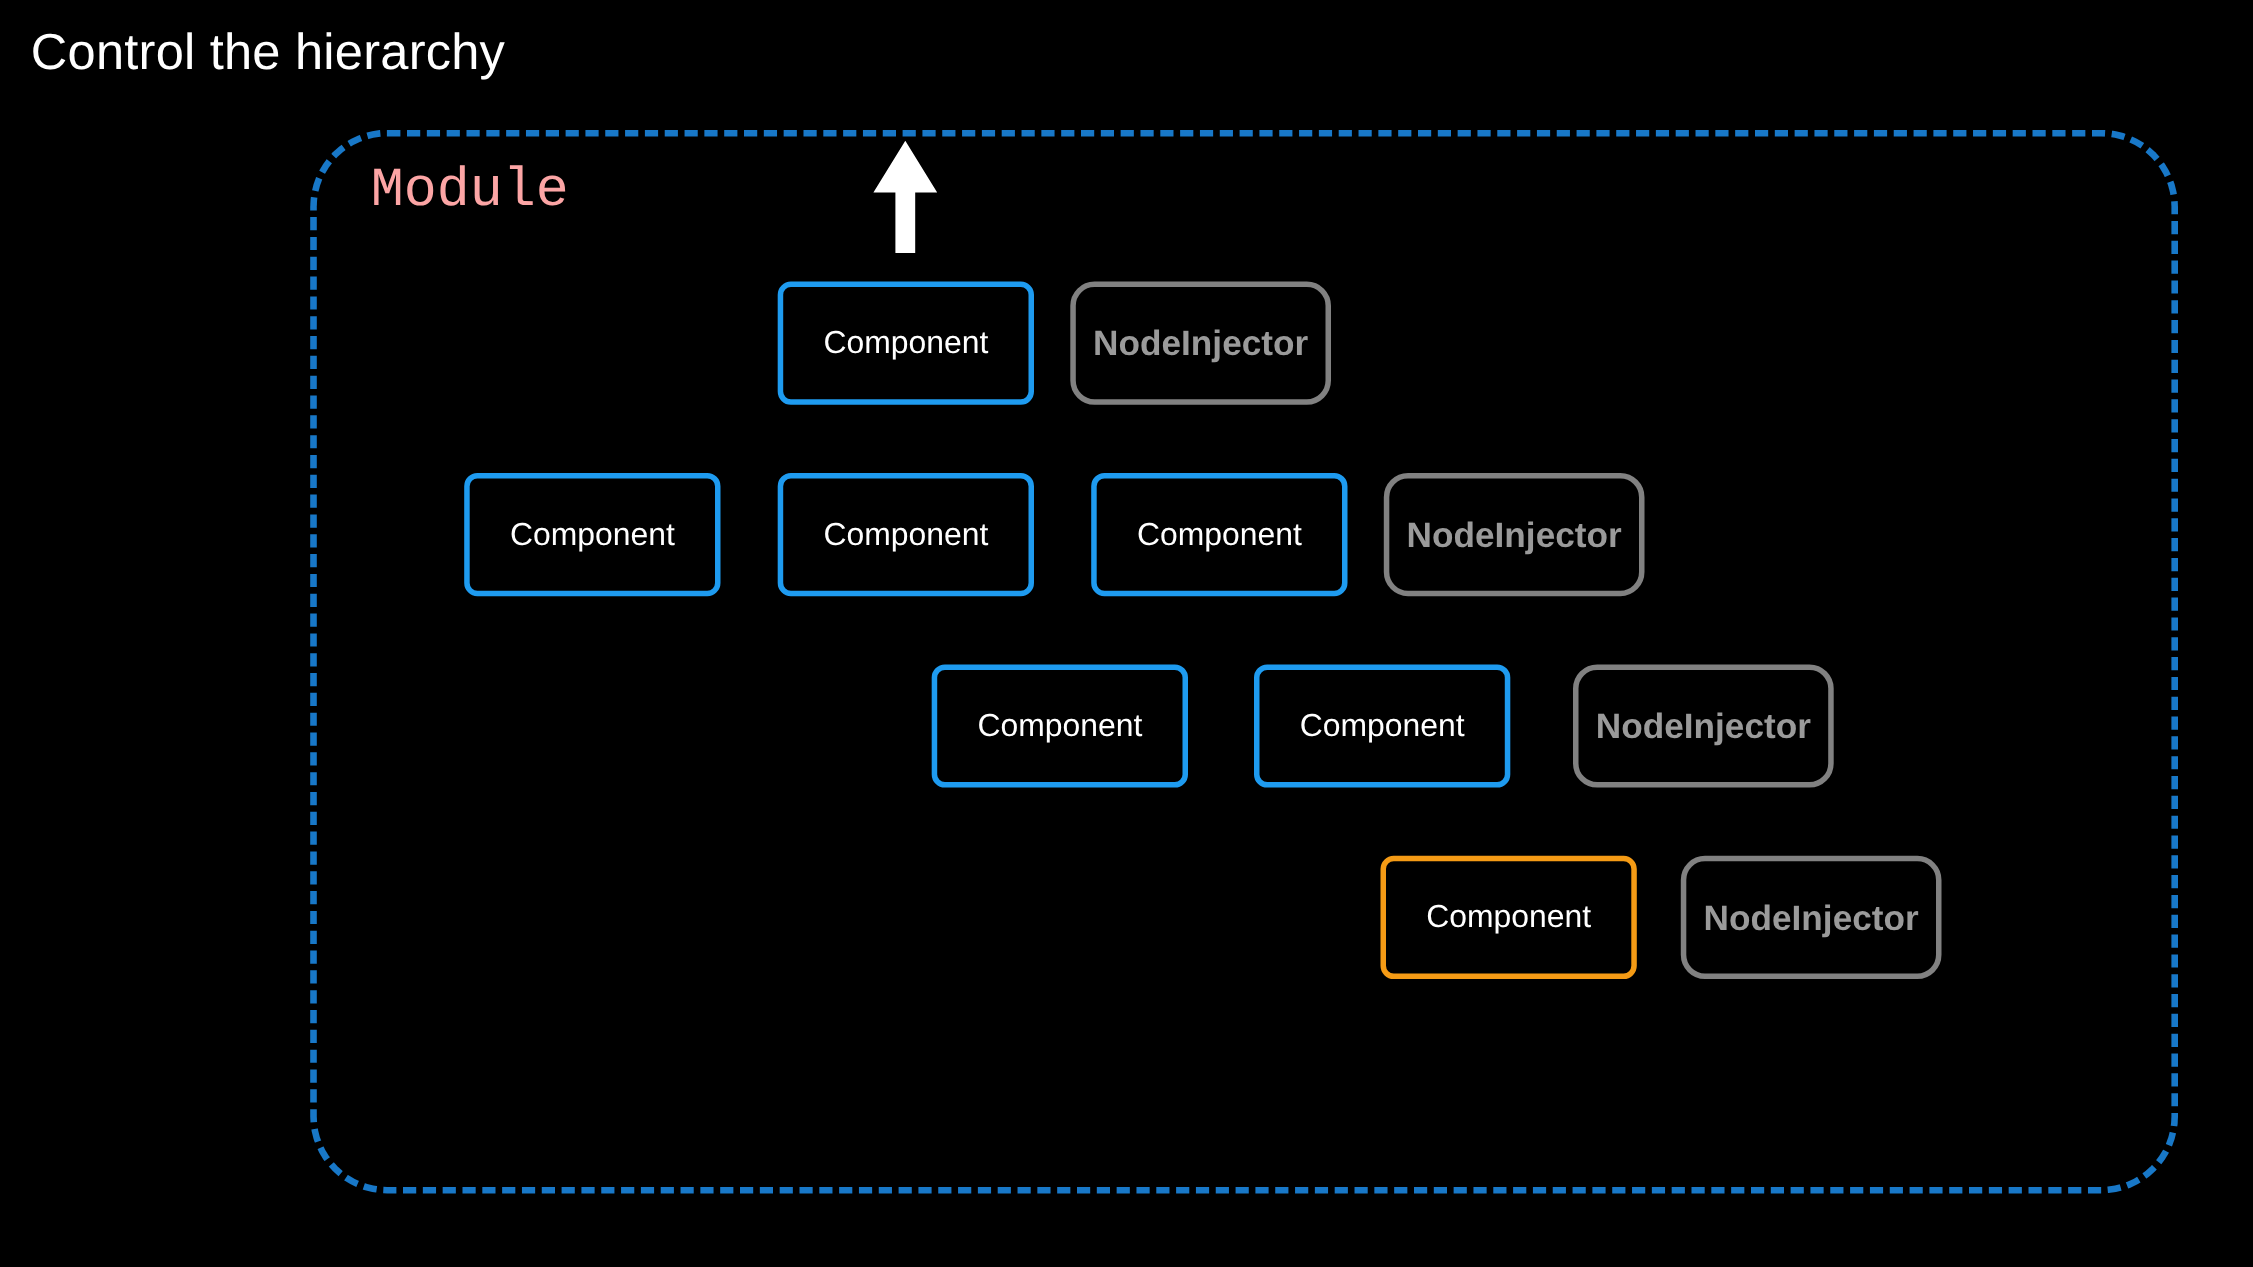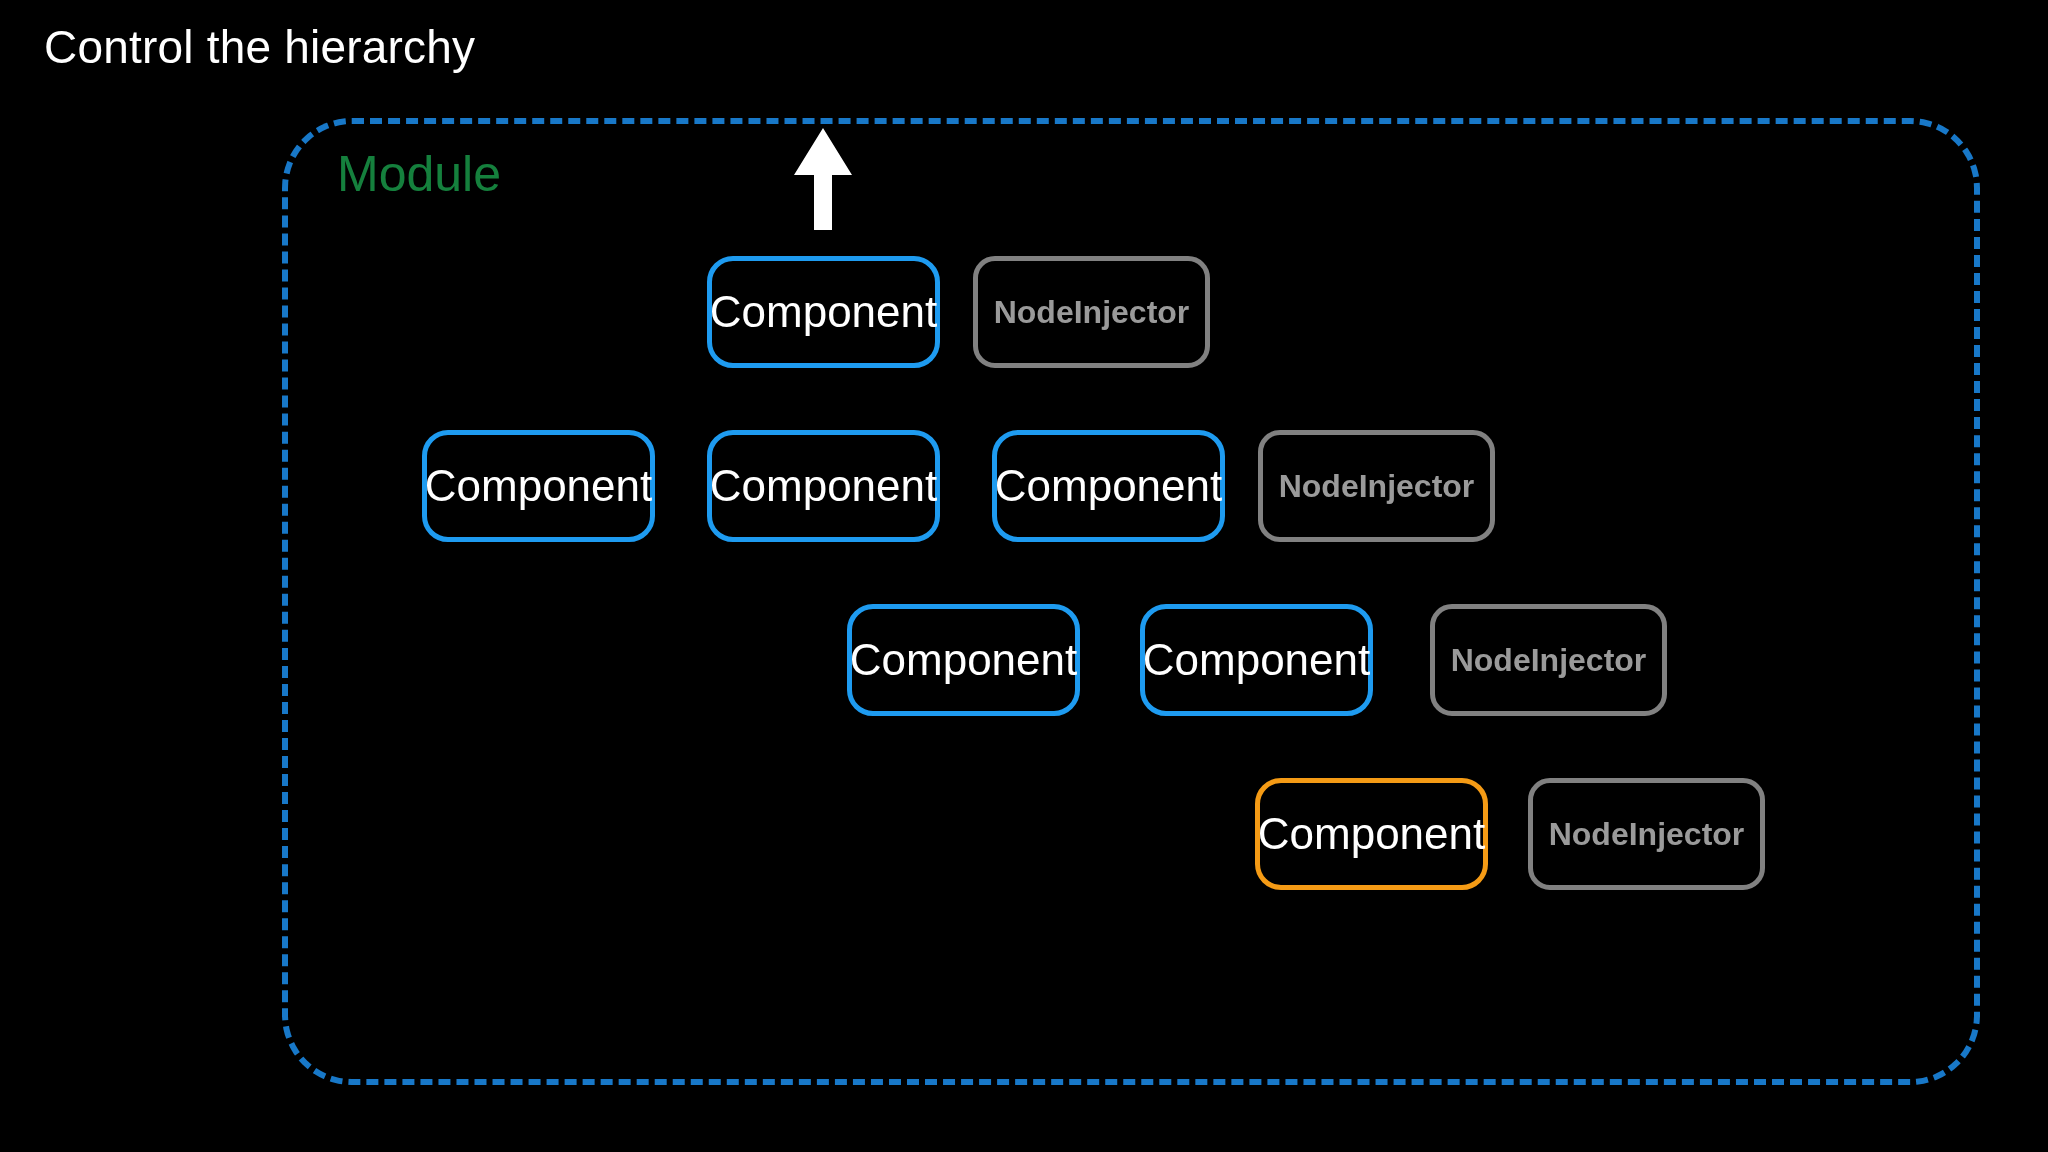--- a/index.html
+++ b/index.html
@@ -17,21 +17,21 @@
 
   #slide {
     position: absolute;
     inset: 0;
     background: #000000;
   }
 
   
   #slide-title {
     position: absolute;
-    left: 44px;
+    left: 28px;
     top: 20px;
     font-size: 46px;
     line-height: 1.2;
     color: #ffffff;
     font-weight: 400;
     letter-spacing: 0.2px;
     white-space: nowrap;
   }
 
   
@@ -44,23 +44,24 @@
     border: 6px dashed #1878c8;
     border-radius: 70px;
     box-sizing: border-box;
   }
 
   #module-label {
     position: absolute;
     left: 337px;
     top: 145px;
     font-size: 50px;
-    color: #15803d;
+    color: #fca5a5;
     font-weight: 400;
     white-space: nowrap;
+    font-family: Liberation Mono, monospace;
   }
 
   
   #up-arrow {
     position: absolute;
     left: 793px;
     top: 128px;
     width: 60px;
     height: 102px;
   }
@@ -70,23 +71,23 @@
     position: absolute;
     box-sizing: border-box;
     display: flex;
     align-items: center;
     justify-content: center;
     white-space: nowrap;
     background: #000000;
   }
   .node-component {
     border: 5px solid #1e9bf0;
-    border-radius: 26px;
+    border-radius: 12px;
     color: #ffffff;
-    font-size: 44px;
+    font-size: 29px;
   }
   .node-component.accent-orange {
     border-color: #f59b15;
   }
   .node-injector {
     border: 5px solid #818181;
     border-radius: 22px;
     color: #9a9a9a;
     font-size: 32px;
     font-weight: bold;

